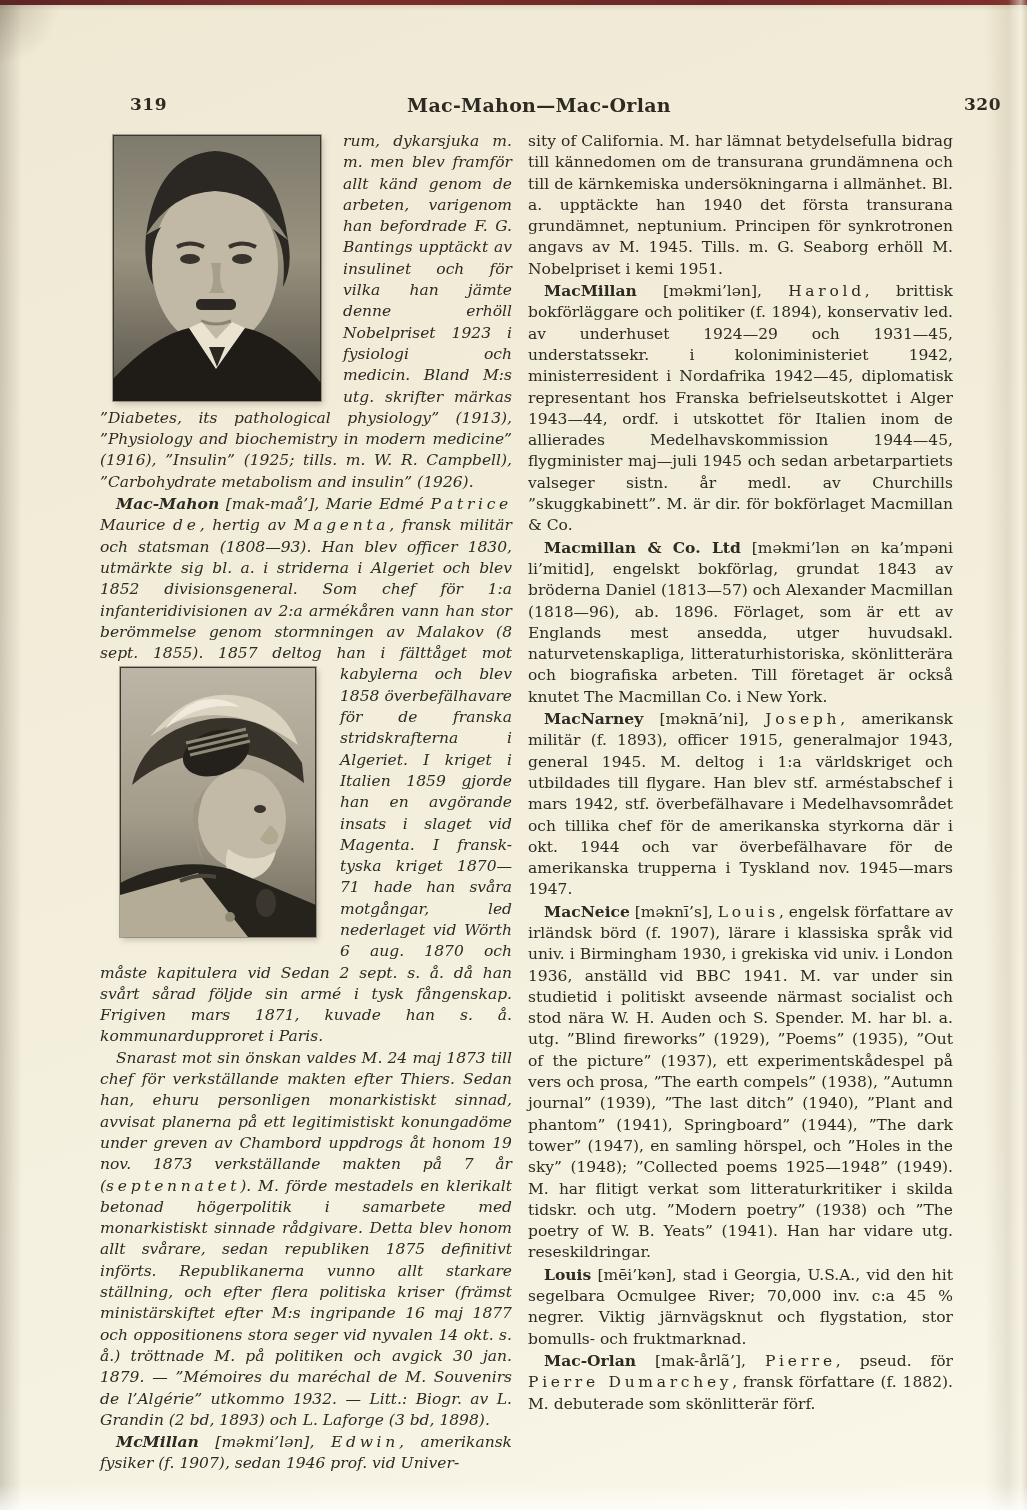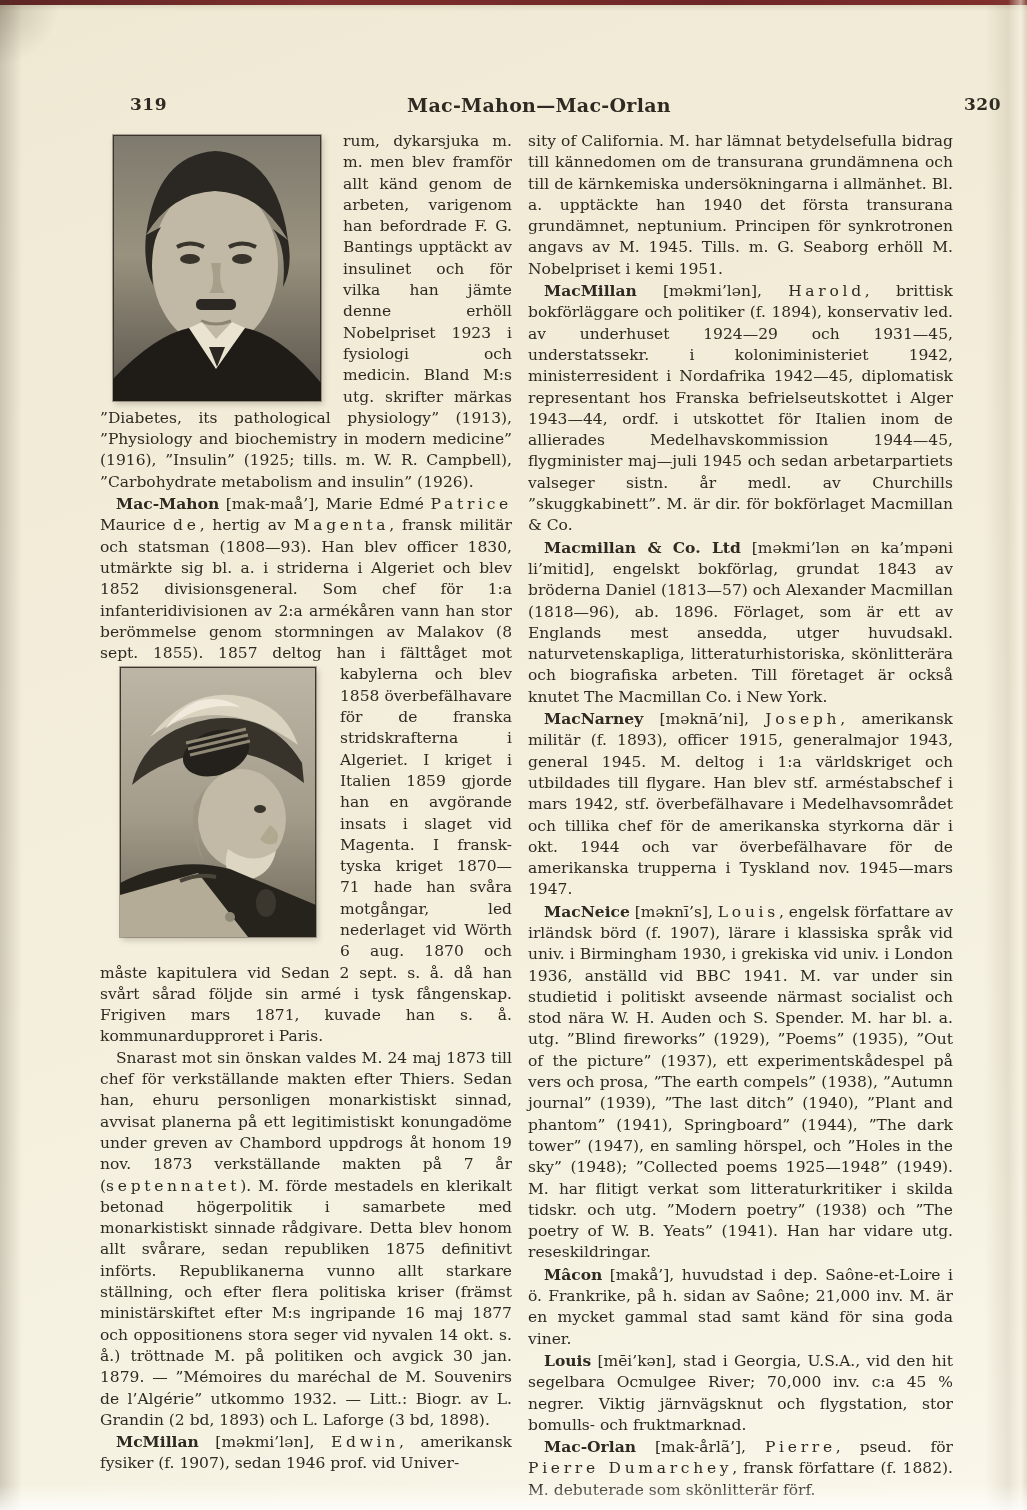--- a/index.html
+++ b/index.html
@@ -19,21 +19,21 @@
   .bottom-shade{position:absolute;left:0;right:0;bottom:0;height:26px;background:linear-gradient(rgba(255,255,255,0),rgba(255,255,255,.75));}
   .corner-curve{position:absolute;top:5px;left:0;width:60px;height:60px;background:radial-gradient(circle at 0 0,rgba(90,75,55,.28),rgba(90,75,55,0) 70%);}
 
   .header{position:absolute;top:94px;left:11px;width:100%;height:26px;padding-left:29px;}
   .pagenum{position:absolute;font-size:17px;font-weight:700;letter-spacing:.5px;}
   .pagenum.left{left:119px;}
   .pagenum.right{right:66px;text-align:center;}
   .running-title{position:absolute;left:0;width:100%;text-align:center;font-size:19px;font-weight:700;letter-spacing:.3px;}
 
   .col{position:absolute;top:131px;font-size:15.5px;line-height:21.3px;text-align:justify;}
-  .col-left{left:100px;width:412px;}
+  .col-left{left:100px;width:412px;font-style:italic;}
   .col-right{left:528px;width:425px;}
   .para{margin:0;}
   .para.indent{text-indent:16px;}
 
   .seg-b{font-weight:700;}
   .seg-sp{letter-spacing:.24em;}
 
   .photo{float:left;display:block;box-shadow:0 0 0 1px rgba(40,35,28,.35),2px 3px 6px rgba(60,50,35,.25);}
   .photo svg{display:block;}
   .photo1{width:208px;height:266px;margin:4px 22px 6px 13px;}
@@ -136,23 +136,20 @@
     <p class="para indent">
       <span><span class="seg-b">Macmillan &amp; Co. Ltd</span><span class="seg-n"> [məkmi’lən ən ka’mpəni li’mitid], engelskt bokförlag, grundat 1843 av bröderna Daniel (1813—57) och Alexander Macmillan (1818—96), ab. 1896. Förlaget, som är ett av Englands mest ansedda, utger huvudsakl. naturvetenskapliga, litteraturhistoriska, skönlitterära och biografiska arbeten. Till företaget är också knutet The Macmillan Co. i New York.</span></span>
     </p>
     <p class="para indent">
       <span><span class="seg-b">MacNarney</span><span class="seg-n"> [məknā’ni], </span><span class="seg-sp">Joseph</span><span class="seg-n">, amerikansk militär (f. 1893), officer 1915, generalmajor 1943, general 1945. M. deltog i 1:a världskriget och utbildades till flygare. Han blev stf. arméstabschef i mars 1942, stf. överbefälhavare i Medelhavsområdet och tillika chef för de amerikanska styrkorna där i okt. 1944 och var överbefälhavare för de amerikanska trupperna i Tyskland nov. 1945—mars 1947.</span></span>
     </p>
     <p class="para indent">
       <span><span class="seg-b">MacNeice</span><span class="seg-n"> [məknī’s], </span><span class="seg-sp">Louis</span><span class="seg-n">, engelsk författare av irländsk börd (f. 1907), lärare i klassiska språk vid univ. i Birmingham 1930, i grekiska vid univ. i London 1936, anställd vid BBC 1941. M. var under sin studietid i politiskt avseende närmast socialist och stod nära W. H. Auden och S. Spender. M. har bl. a. utg. ”Blind fireworks” (1929), ”Poems” (1935), ”Out of the picture” (1937), ett experimentskådespel på vers och prosa, ”The earth compels” (1938), ”Autumn journal” (1939), ”The last ditch” (1940), ”Plant and phantom” (1941), Springboard” (1944), ”The dark tower” (1947), en samling hörspel, och ”Holes in the sky” (1948); ”Collected poems 1925—1948” (1949). M. har flitigt verkat som litteraturkritiker i skilda tidskr. och utg. ”Modern poetry” (1938) och ”The poetry of W. B. Yeats” (1941). Han har vidare utg. reseskildringar.</span></span>
     </p>
     <p class="para indent">
-      <span><span class="seg-b">Mâcon</span><span class="seg-n"> [makå’], huvudstad i dep. Saône-et-Loire i ö. Frankrike, på h. sidan av Saône; 21,000 inv. M. är en mycket gammal stad samt känd för sina goda viner.</span></span>
-    </p>
-    <p class="para indent">
       <span><span class="seg-b">Louis</span><span class="seg-n"> [mēi’kən], stad i Georgia, U.S.A., vid den hit segelbara Ocmulgee River; 70,000 inv. c:a 45 % negrer. Viktig järnvägsknut och flygstation, stor bomulls- och fruktmarknad.</span></span>
     </p>
     <p class="para indent">
       <span><span class="seg-b">Mac-Orlan</span><span class="seg-n"> [mak-årlã’], </span><span class="seg-sp">Pierre</span><span class="seg-n">, pseud. för </span><span class="seg-sp">Pierre Dumarchey</span><span class="seg-n">, fransk författare (f. 1882). M. debuterade som skönlitterär förf.</span></span>
     </p>
   </div>
 
   <div class="left-shade"></div>
   <div class="right-shade"></div>
   <div class="bottom-shade"></div>

